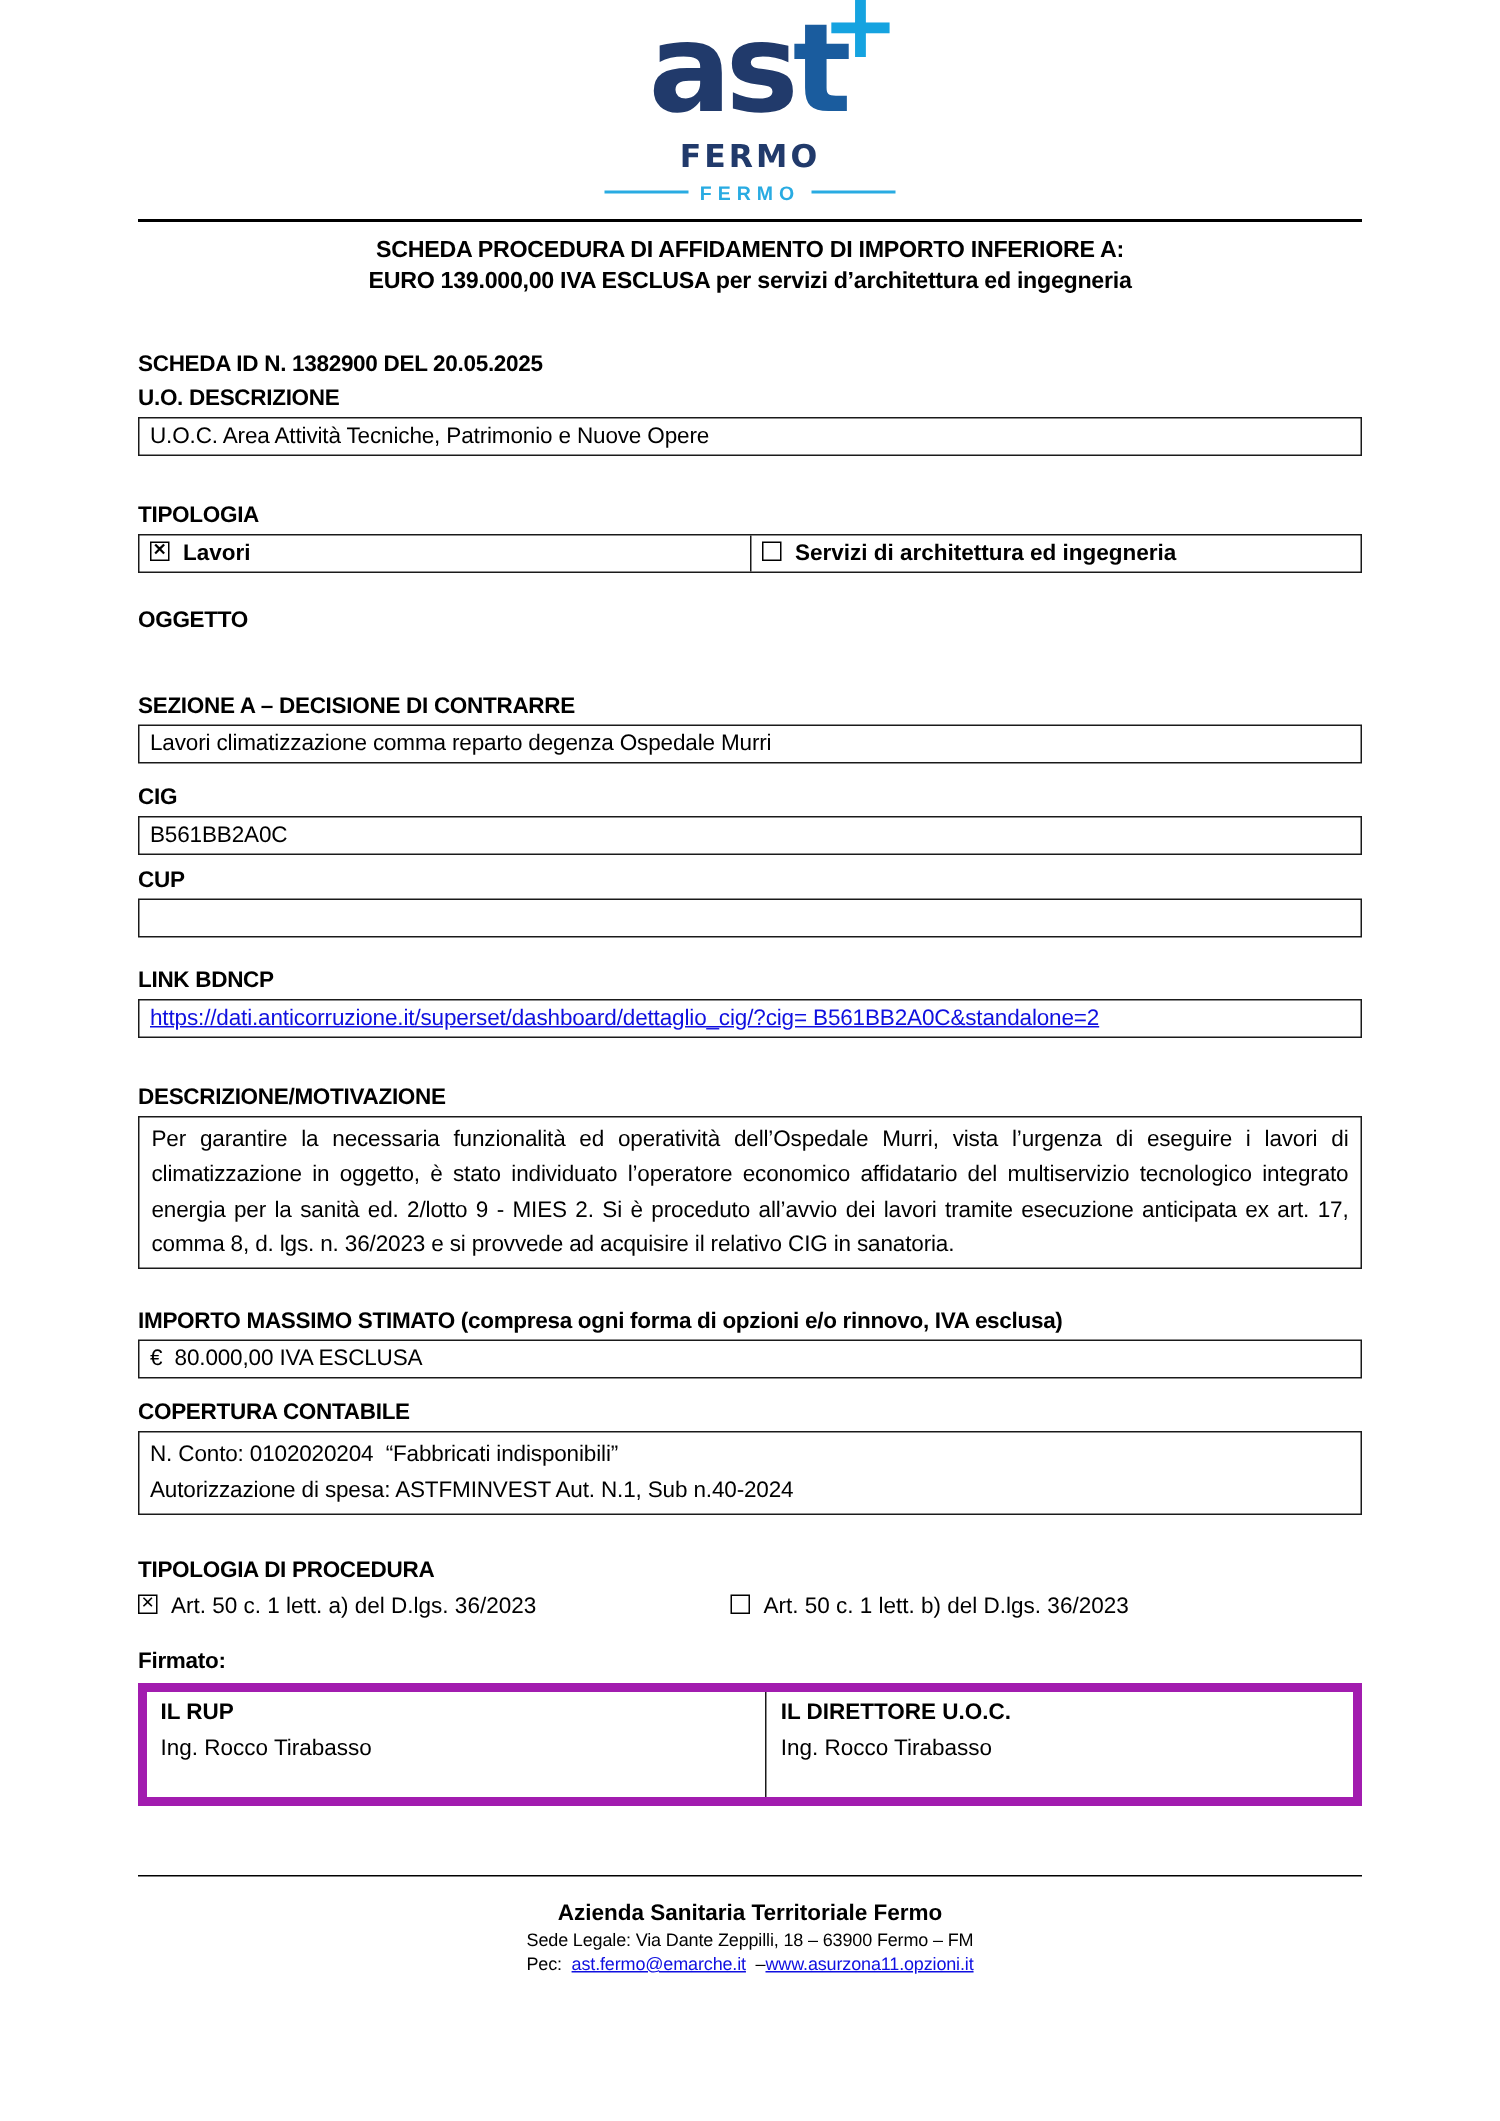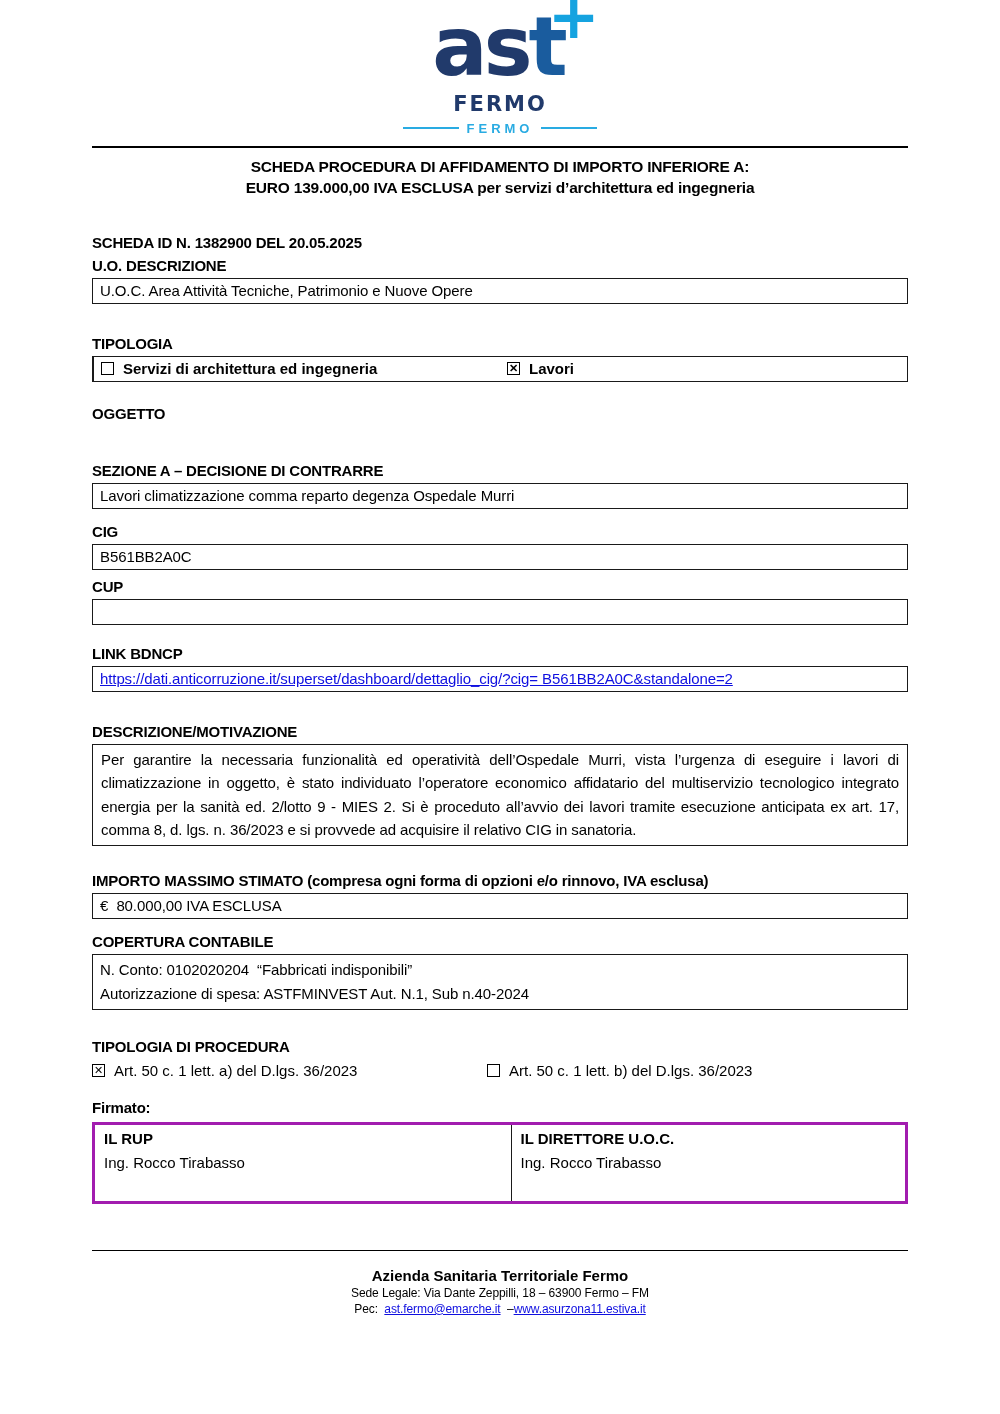--- a/index.html
+++ b/index.html
@@ -67,21 +67,21 @@
 
   .descr-box { text-align:justify; line-height:23.5px; padding:3px 8px; }
 
   a.link { color:#0f0fe0; text-decoration:underline; cursor:pointer; }
 
   
   .proc-row { display:flex; margin-top:6px; font-size:15px; line-height:20px; }
   .proc-opt.first { width:395px; }
 
   .firmato { margin-top:18px; }
-  .sig-table { display:flex; border:3px solid #a21caf; margin-top:6px; height:82px; }
+  .sig-table { display:flex; border:6px solid #a21caf; margin-top:6px; height:82px; }
   .sig-cell { padding:5px 9px; }
   .sig-cell.left { width:51.3%; }
   .sig-cell.right { width:48.7%; border-left:1px solid #1a1a1a; }
   .sig-title { font-weight:bold; font-size:15px; }
   .sig-name { font-size:15px; margin-top:7px; }
 
   
   .footer { text-align:center; margin-top:16px; }
   .footer-org { font-weight:bold; font-size:15px; }
   .footer-line { font-size:12px; margin-top:2px; letter-spacing:-0.1px; }
@@ -111,25 +111,25 @@
     <div>EURO 139.000,00 IVA ESCLUSA per servizi d’architettura ed ingegneria</div>
   </div>
 
   <div class="label scheda-id">SCHEDA ID N. 1382900 DEL 20.05.2025</div>
 
   <div class="label mt-uo">U.O. DESCRIZIONE</div>
   <div class="fieldbox mt-box">U.O.C. Area Attività Tecniche, Patrimonio e Nuove Opere</div>
 
   <div class="label" style="margin-top:31px;">TIPOLOGIA</div>
   <div class="tip-table">
+    <div class="tip-cell left">
+      <span class="cb cb-gap">✕</span><span>Lavori</span>
+    </div>
     <div class="tip-cell right">
       <span class="cb cb-gap"></span><span>Servizi di architettura ed ingegneria</span>
-    </div>
-    <div class="tip-cell left">
-      <span class="cb cb-gap">✕</span><span>Lavori</span>
     </div>
   </div>
 
   <div class="label mt-oggetto">OGGETTO</div>
 
   <div class="label sezione">SEZIONE A – DECISIONE DI CONTRARRE</div>
   <div class="fieldbox mt-box">Lavori climatizzazione comma reparto degenza Ospedale Murri</div>
 
   <div class="label mt-cig">CIG</div>
   <div class="fieldbox mt-box">B561BB2A0C</div>
@@ -176,17 +176,17 @@
     </div>
   </div>
 
   <hr class="rule-bottom">
   <div class="footer">
     <div class="footer-org">Azienda Sanitaria Territoriale Fermo</div>
     <div class="footer-line">Sede Legale: Via Dante Zeppilli, 18 – 63900 Fermo – FM</div>
     <div class="footer-line">
       <span>Pec:&nbsp;</span>
       <a class="link">ast.fermo@emarche.it</a>
-      <span>&nbsp;–</span><a class="link">www.asurzona11.estiva.it</a>
+      <span>&nbsp;–</span><a class="link">www.asurzona11.opzioni.it</a>
     </div>
   </div>
 
 </div>
 
 </body></html>

